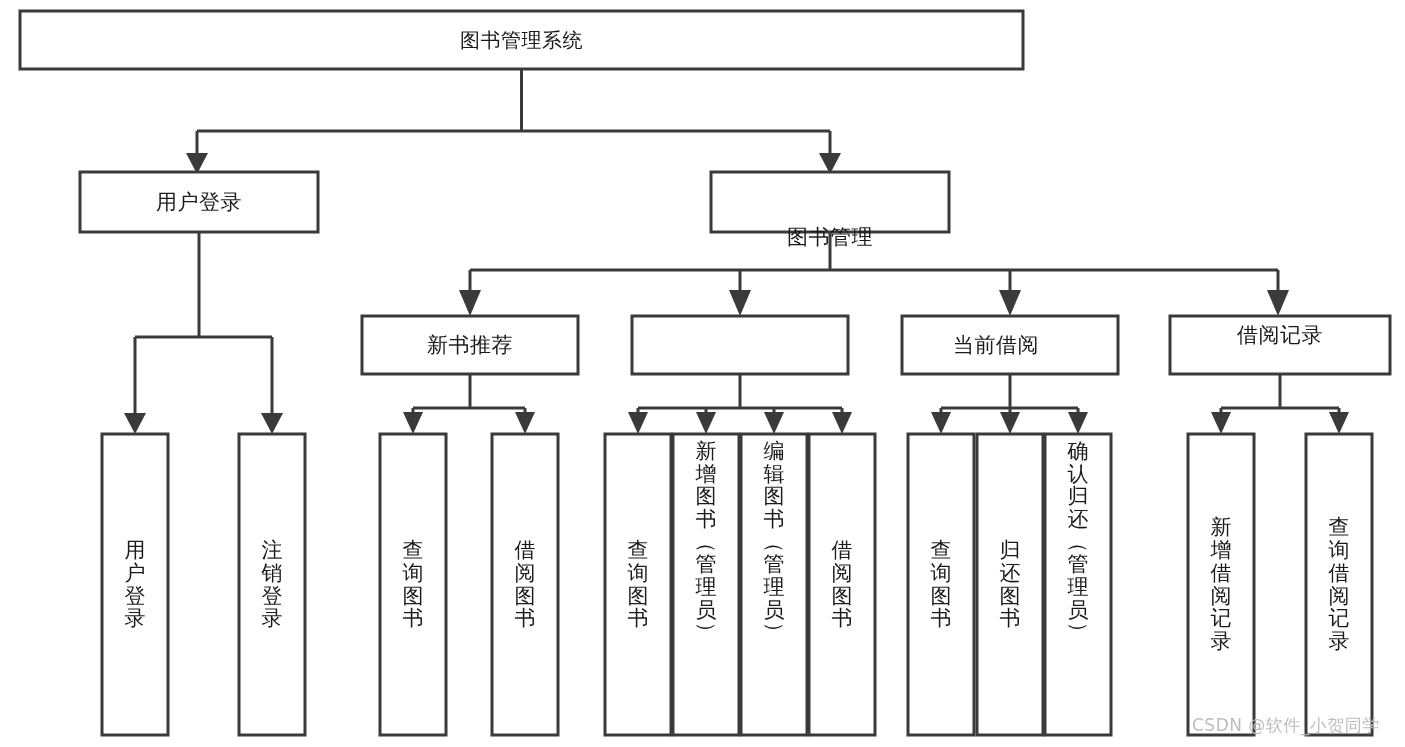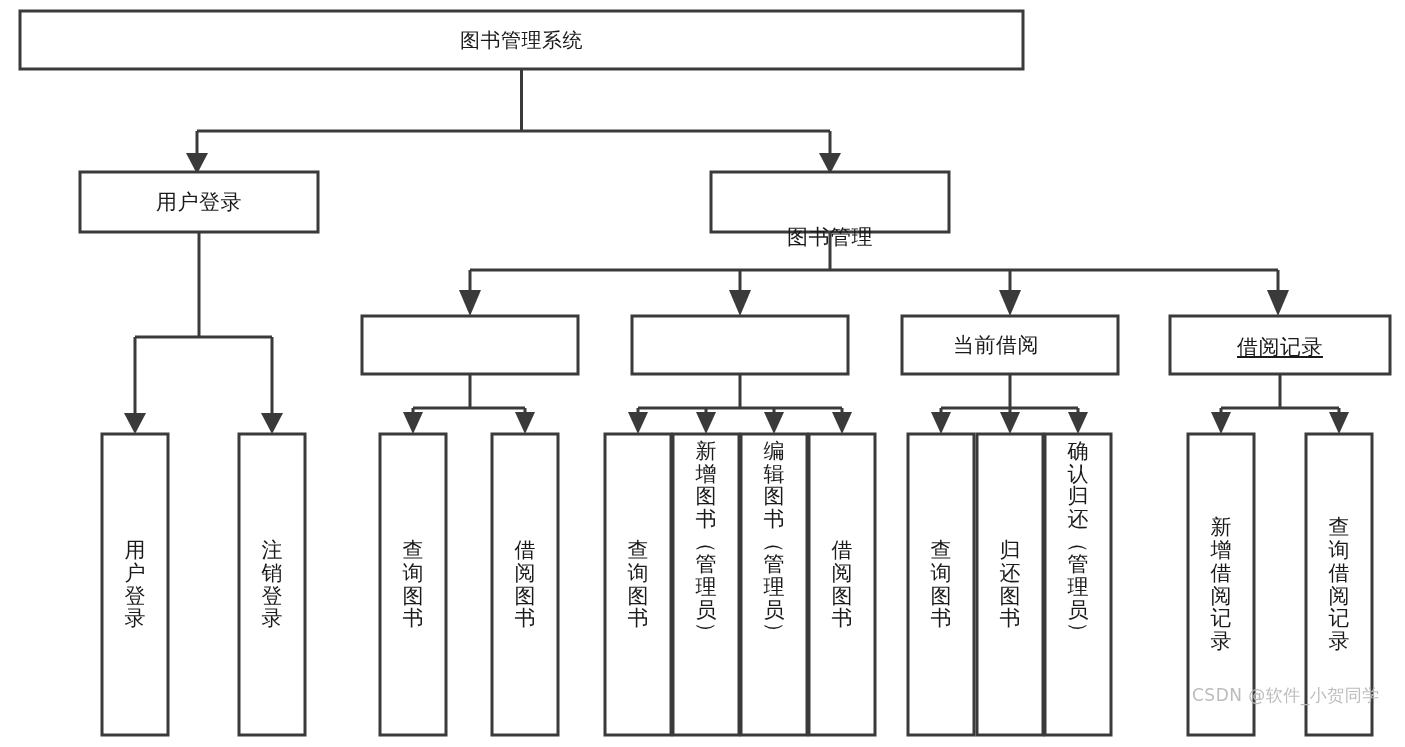--- a/index.html
+++ b/index.html
@@ -186,22 +186,23 @@
     <rect class="node-box" x="1188" y="434" width="66" height="301"></rect>
     <rect class="node-box" x="1306" y="434" width="66" height="301"></rect>
 
   </svg>
 
   <div class="node-label-h" style="left:20px; top:11px; width:1003px; height:58px; font-size:20px;">图书管理系统</div>
 
   <div class="node-label-h" style="left:80px; top:172px; width:238px; height:60px;">用户登录</div>
   <div class="node-label-h" style="left:711px; top:172px; width:238px; height:60px;margin-top:35px;">图书管理</div>
 
+  <div class="node-label-h" style="left:362px; top:316px; width:216px; height:58px;">新书推荐</div>
   <div class="node-label-h" style="left:902px; top:316px; width:188px; height:58px;">当前借阅</div>
-  <div class="node-label-h" style="left:1170px; top:324px; width:220px; height:46px;text-decoration:underline;">借阅记录</div>
+  <div class="node-label-h" style="left:1170px; top:312px; width:220px; height:46px;">借阅记录</div>
 
   <div class="node-label-v vcenter" style="left:102px; top:434px; width:66px; height:301px;">
       <span class="vchar">用</span>
       <span class="vchar">户</span>
       <span class="vchar">登</span>
       <span class="vchar">录</span>
     </div>
   <div class="node-label-v vcenter" style="left:239px; top:434px; width:66px; height:301px;">
       <span class="vchar">注</span>
       <span class="vchar">销</span>
@@ -291,15 +292,15 @@
     </div>
   <div class="node-label-v vcenter" style="left:1306px; top:434px; width:66px; height:301px;">
       <span class="vchar">查</span>
       <span class="vchar">询</span>
       <span class="vchar">借</span>
       <span class="vchar">阅</span>
       <span class="vchar">记</span>
       <span class="vchar">录</span>
     </div>
 
-  <div class="watermark" style="left:1192px; top:684px;">CSDN @软件_小贺同学</div>
+  <div class="watermark" style="left:1192px; top:714px;">CSDN @软件_小贺同学</div>
 
 </div>
 
 </body></html>

